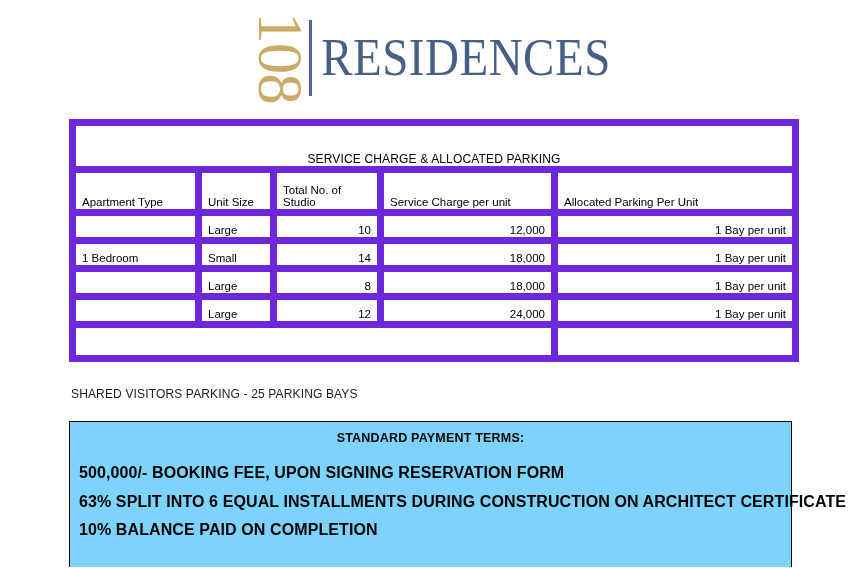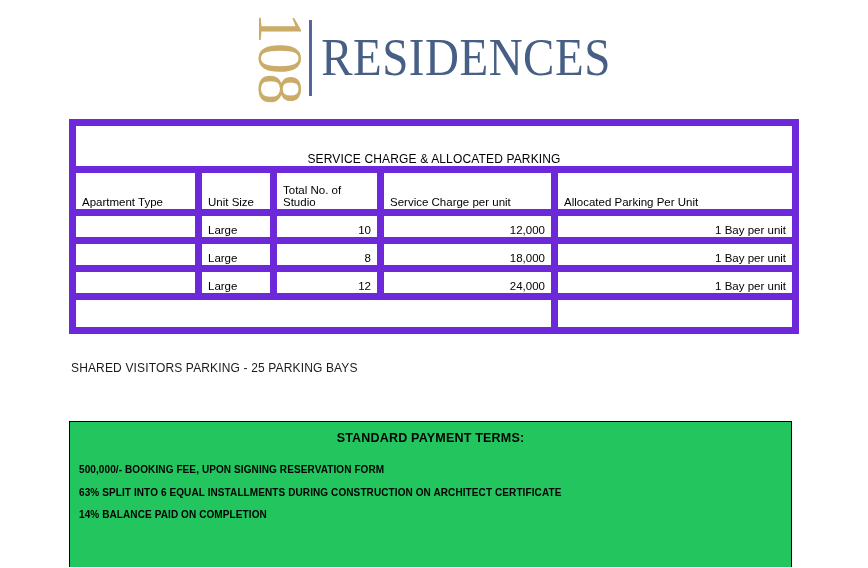--- a/index.html
+++ b/index.html
@@ -121,53 +121,53 @@
   .col-apt  { width: 126px; }
   .col-size { width: 75px; }
   .col-units{ width: 107px; }
   .col-svc  { width: 174px; }
   .col-park { width: 241px; }
 
   
   .visitors-note {
     position: absolute;
     left: 71px;
-    top: 361px;
+    top: 387px;
     font-size: 12px;
     color: #1b1b1b;
     letter-spacing: 0.15px;
     white-space: nowrap;
   }
 
   
   .terms-box {
     position: absolute;
     left: 69px;
     top: 421px;
     width: 723px;
     height: 146px;
     border: 1px solid #000000;
     border-bottom: none;
     box-sizing: border-box;
-    background: #22c55e;
+    background: #7dd3fc;
   }
   .terms-title {
     text-align: center;
     font-weight: bold;
     font-size: 12.5px;
     letter-spacing: 0.2px;
     margin-top: 9px;
   }
   .terms-list {
     margin-top: 20px;
     padding-left: 9px;
   }
   .terms-line {
     font-weight: bold;
-    font-size: 10px;
+    font-size: 16px;
     letter-spacing: 0.1px;
     line-height: 1;
     margin-bottom: 12.5px;
     white-space: nowrap;
   }
 </style>
 </head>
 <body>
 
 <div class="brand-header">
@@ -202,20 +202,27 @@
       </tr>
 
       <tr class="row-body">
         <td class="c-left"></td>
         <td class="c-left">Large</td>
         <td class="c-right">10</td>
         <td class="c-right">12,000</td>
         <td class="c-right">1 Bay per unit</td>
       </tr>
       <tr class="row-body">
+        <td class="c-left">1 Bedroom</td>
+        <td class="c-left">Small</td>
+        <td class="c-right">14</td>
+        <td class="c-right">18,000</td>
+        <td class="c-right">1 Bay per unit</td>
+      </tr>
+      <tr class="row-body">
         <td class="c-left"></td>
         <td class="c-left">Large</td>
         <td class="c-right">8</td>
         <td class="c-right">18,000</td>
         <td class="c-right">1 Bay per unit</td>
       </tr>
       <tr class="row-body">
         <td class="c-left"></td>
         <td class="c-left">Large</td>
         <td class="c-right">12</td>
@@ -231,15 +238,15 @@
   </table>
 </div>
 
 <div class="visitors-note">SHARED VISITORS PARKING - 25 PARKING BAYS</div>
 
 <div class="terms-box">
   <div class="terms-title">STANDARD PAYMENT TERMS:</div>
   <div class="terms-list">
     <div class="terms-line">500,000/- BOOKING FEE, UPON SIGNING RESERVATION FORM</div>
     <div class="terms-line">63%  SPLIT INTO 6 EQUAL INSTALLMENTS DURING CONSTRUCTION ON ARCHITECT CERTIFICATE</div>
-    <div class="terms-line">14% BALANCE PAID ON COMPLETION</div>
+    <div class="terms-line">10% BALANCE PAID ON COMPLETION</div>
   </div>
 </div>
 
 </body></html>

